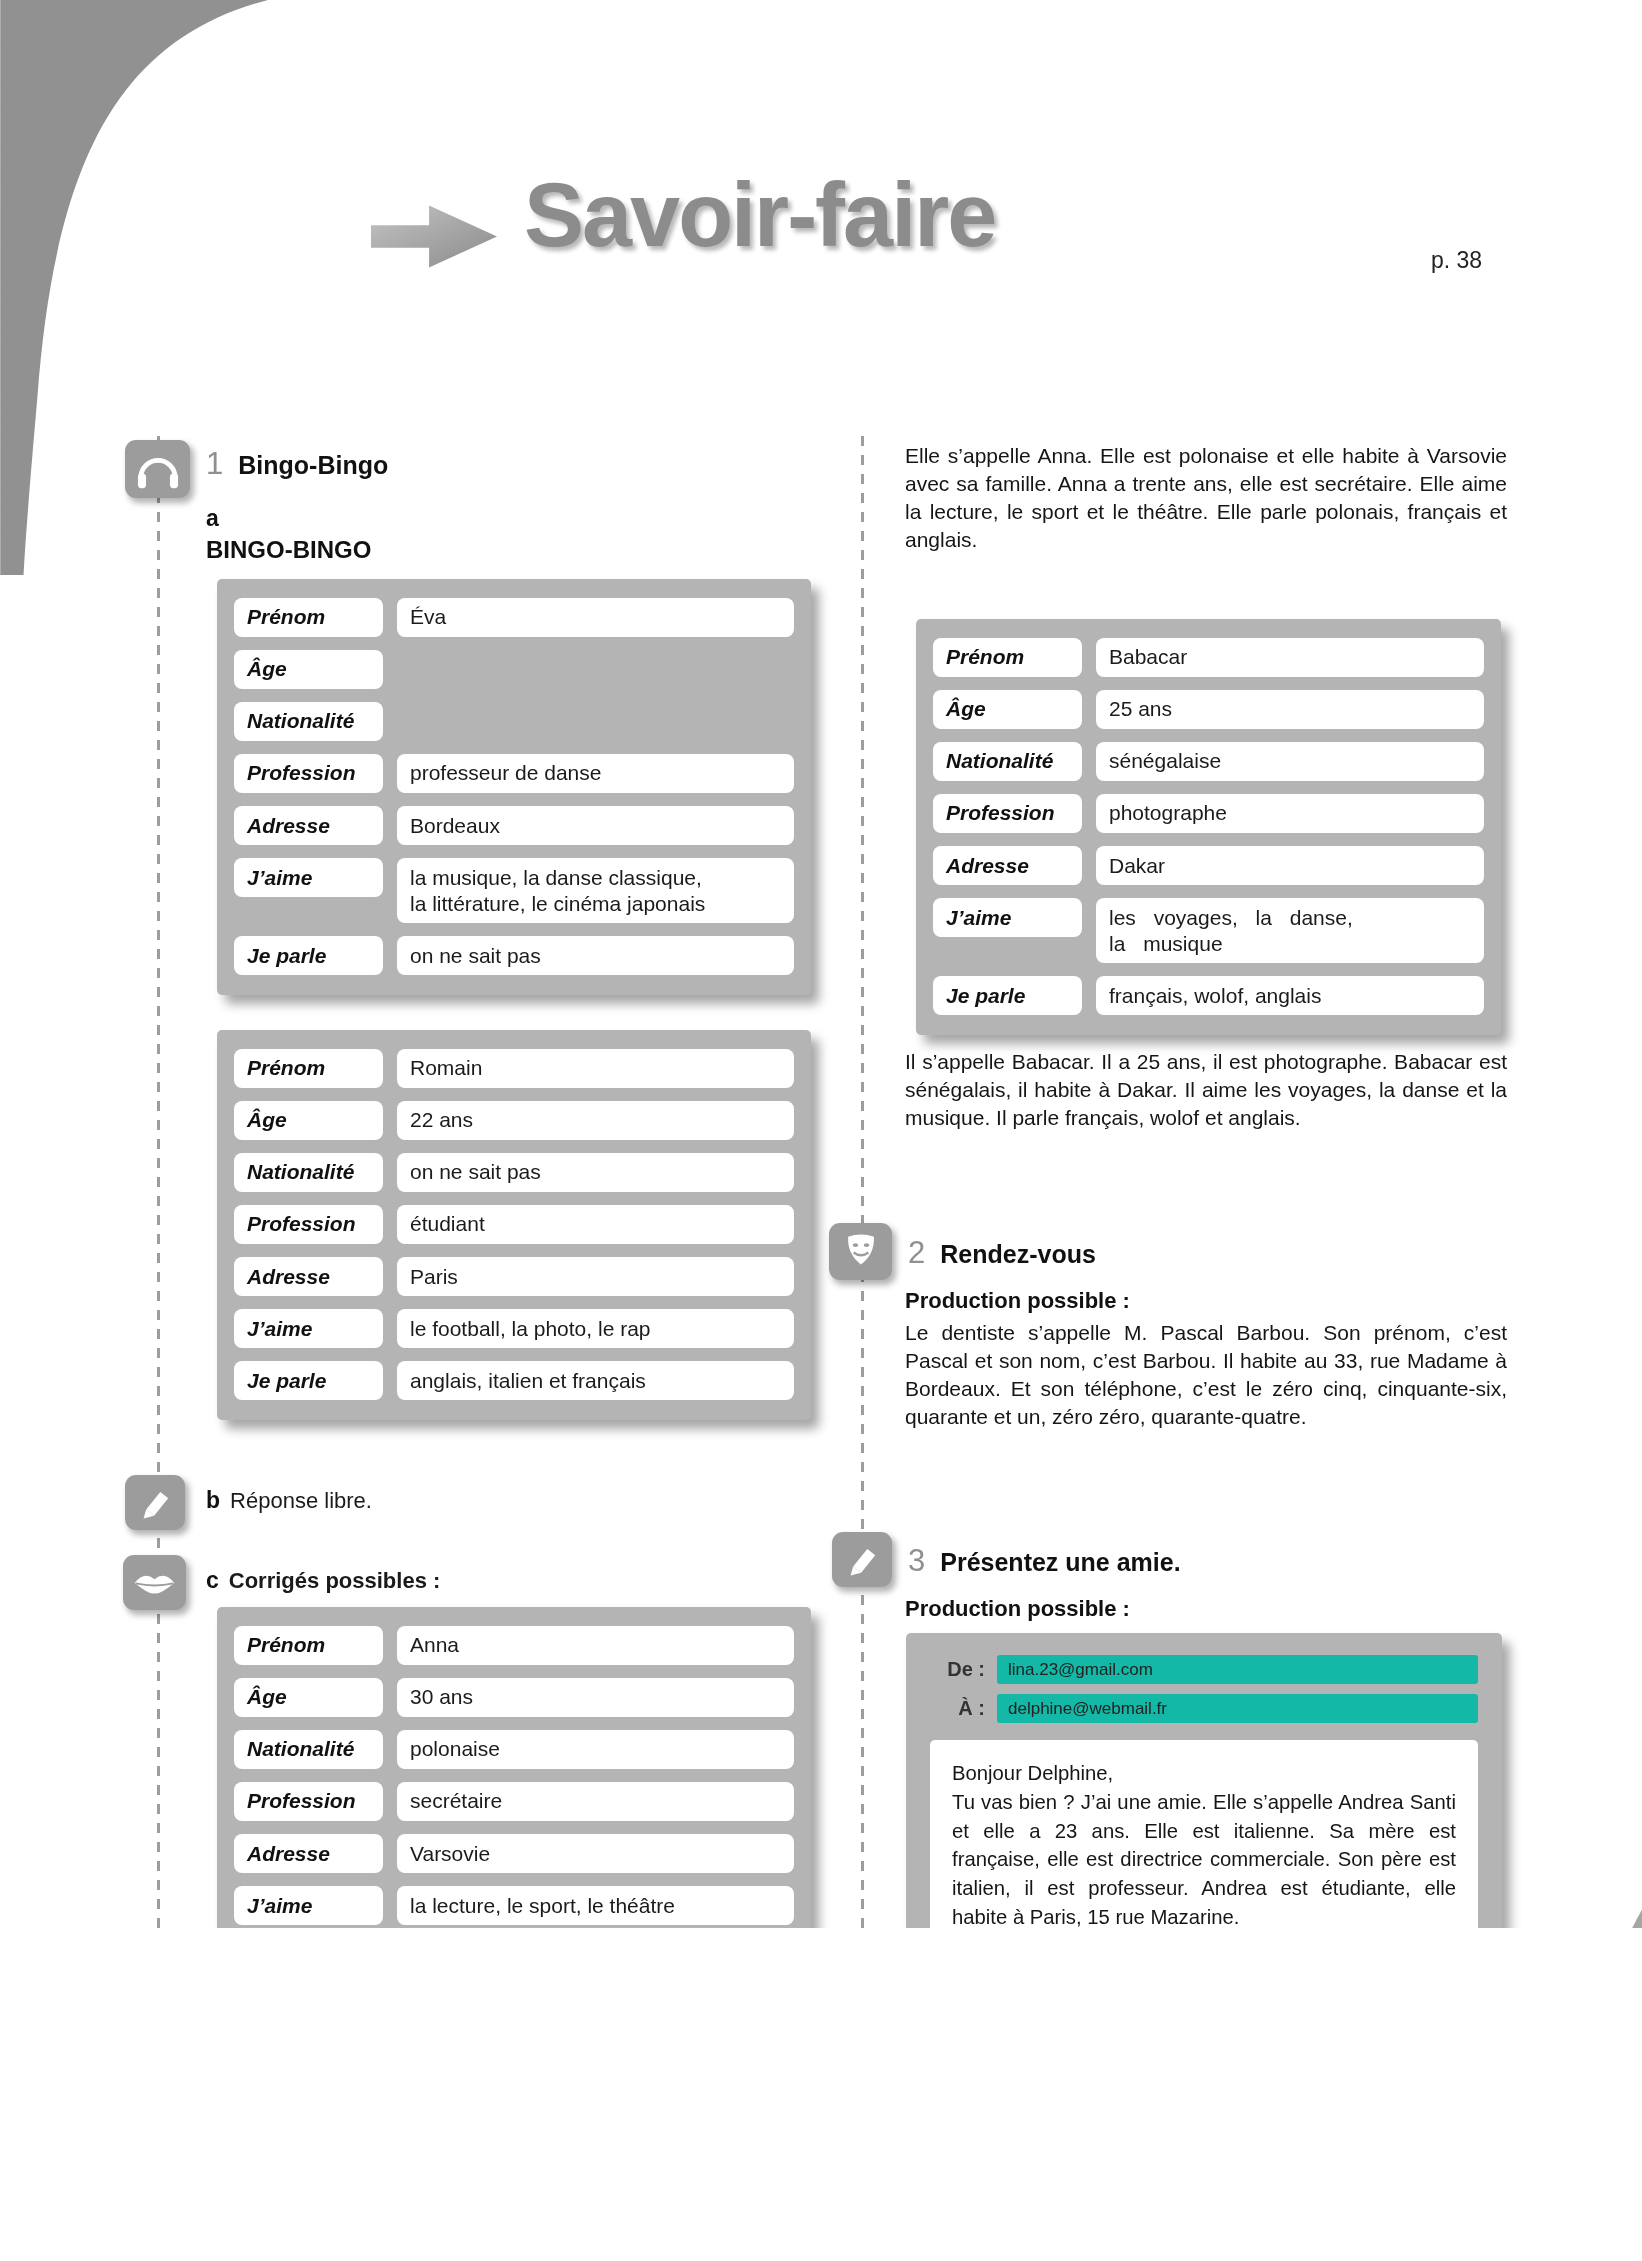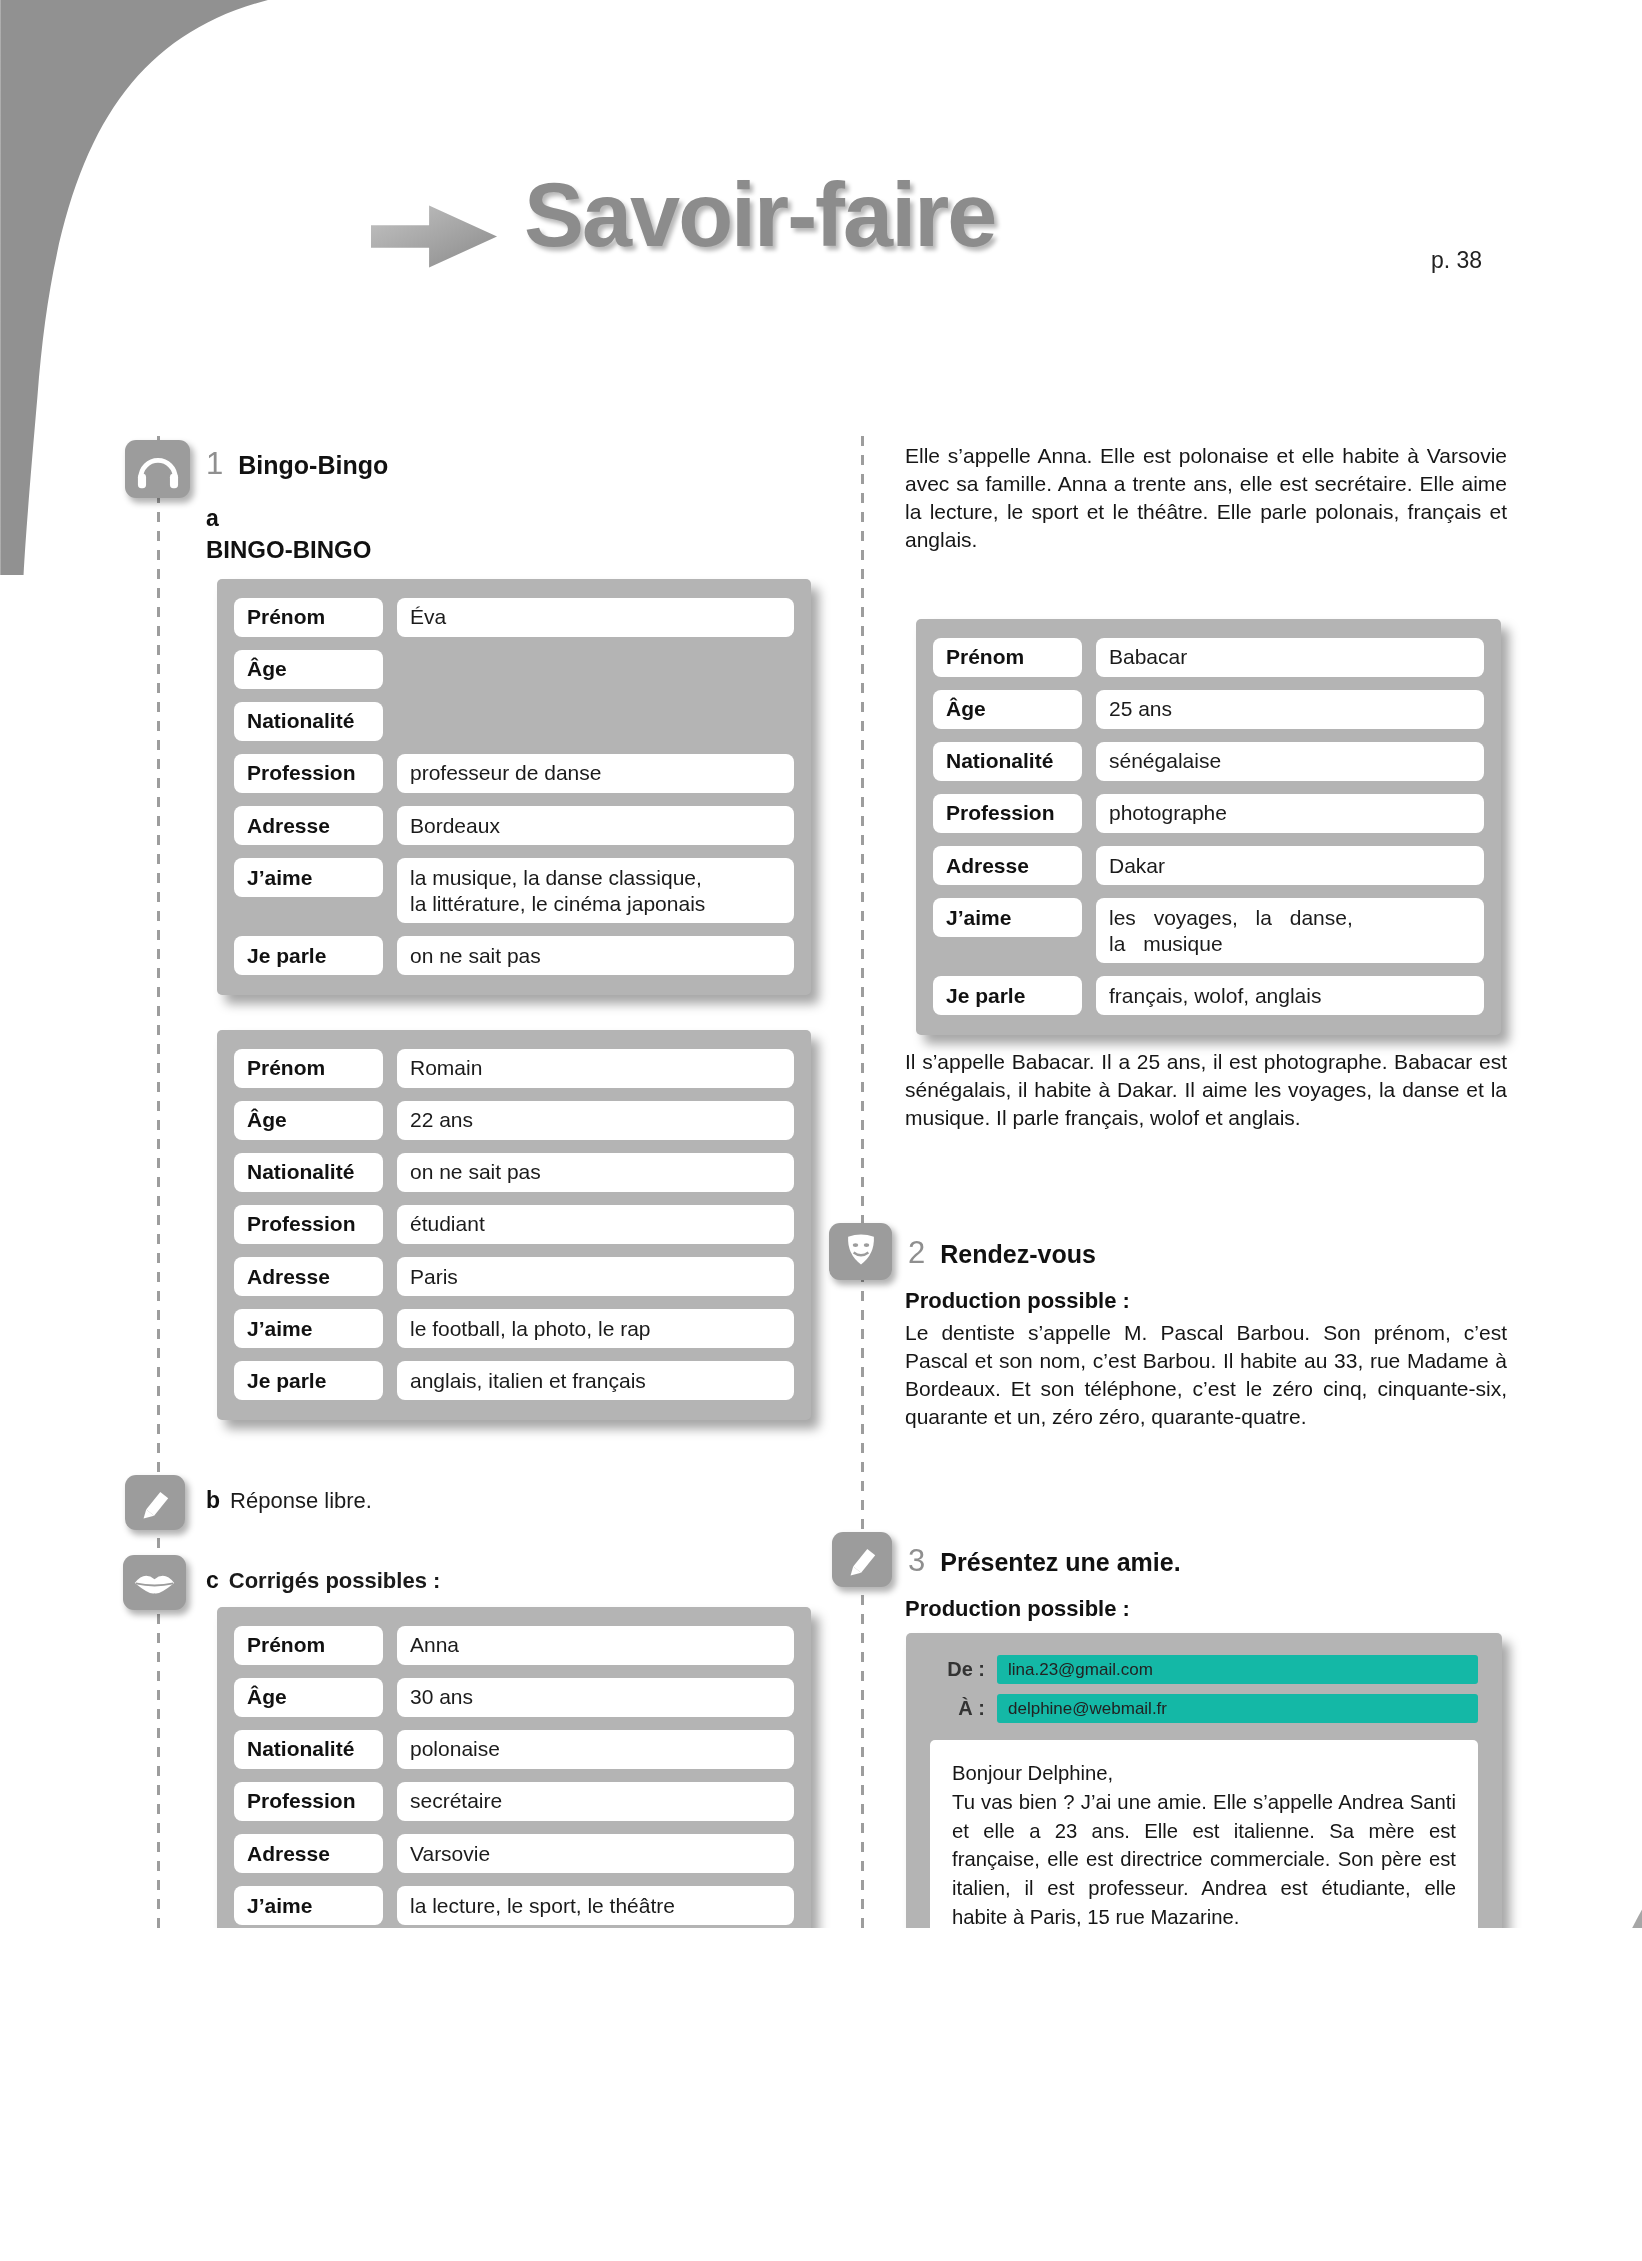--- a/index.html
+++ b/index.html
@@ -31,21 +31,21 @@
   
   .iconbox{position:absolute;z-index:2;background:#9c9c9c;border-radius:11px;
            box-shadow:3.5px 4.5px 6px rgba(0,0,0,0.30);display:flex;align-items:center;justify-content:center;}
 
   
   .card{position:absolute;z-index:2;background:#b4b4b4;border-radius:5px;
         box-shadow:8px 9px 11px rgba(0,0,0,0.35);padding:19px 17px 7px 17px;box-sizing:border-box;}
   .crow{display:grid;grid-template-columns:149px 1fr;column-gap:14px;align-items:start;margin-bottom:13px;}
   .pill{background:#fff;border-radius:8px;font-size:21px;line-height:1.25;
         padding:6.4px 13px;box-sizing:border-box;min-height:39px;}
-  .plabel{font-weight:700;color:#111;display:flex;align-items:center;}
+  .plabel{font-weight:700;color:#111;display:flex;align-items:center;font-style:italic;}
   .pvalue{color:#1b1b1b;}
   .pwrap{white-space:pre-line;}
   .pjustify{white-space:pre-line;word-spacing:12px;}
 
   
   .para{font-size:21px;line-height:1.34;text-align:justify;color:#161616;}
   .prod-label{font-size:22px;font-weight:700;color:#111;}
 
   
   .email-card{position:absolute;z-index:2;background:#b4b4b4;border-radius:5px;

